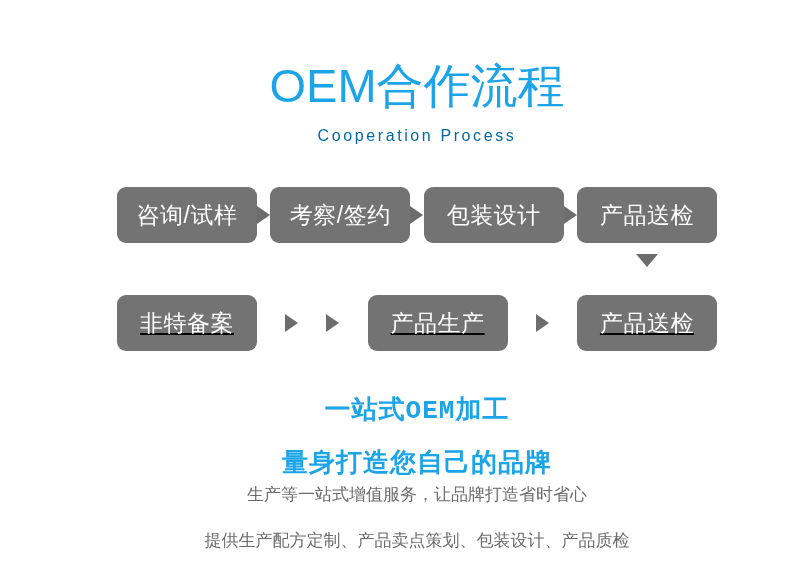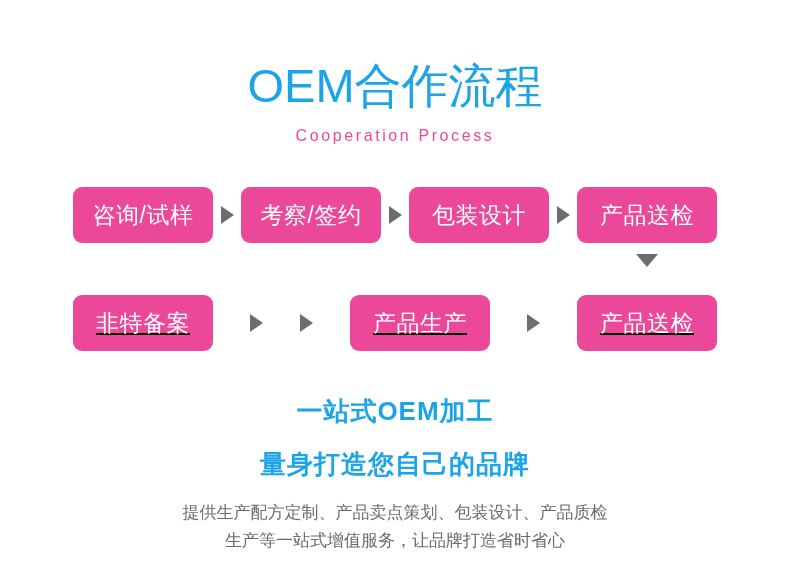--- a/index.html
+++ b/index.html
@@ -13,38 +13,39 @@
     font-family: "Liberation Sans", "DejaVu Sans", sans-serif;
     overflow: hidden;
     position: relative;
   }
 
   .page {
     width: 790px;
     height: 436px;
     position: relative;
     box-sizing: border-box;
+    padding-left: 44px;
   }
 
   
   .header {
     text-align: center;
     padding-top: 58px;
   }
   .main-title {
     color: #1ba4e8;
     font-size: 47px;
     line-height: 56px;
     font-weight: 400;
     letter-spacing: 0px;
     margin: 0;
     white-space: nowrap;
   }
   .sub-title {
-    color: #ec4899;
+    color: #0369a1;
     font-size: 16px;
     line-height: 22px;
     letter-spacing: 2.6px;
     margin: 11px 0 0 0;
     font-weight: 400;
     white-space: nowrap;
   }
 
   
   .flow {
@@ -59,21 +60,21 @@
     justify-content: space-between;
     height: 56px;
   }
   .flow-row.row-two {
     margin-top: 18px;
     text-decoration: underline;
   }
   .flow-box {
     width: 140px;
     height: 56px;
-    background: #ec4899;
+    background: #737373;
     border-radius: 9px;
     color: #ffffff;
     font-size: 23px;
     line-height: 56px;
     text-align: center;
     letter-spacing: 0.5px;
     white-space: nowrap;
     box-sizing: border-box;
     flex: 0 0 auto;
   }
@@ -107,20 +108,21 @@
     margin-top: 44px;
   }
   .slogan {
     color: #1ba4e8;
     font-size: 26px;
     line-height: 33px;
     font-weight: bold;
     letter-spacing: 1px;
     margin: 0;
     white-space: nowrap;
+    font-family: Liberation Mono, monospace;
   }
   .slogan.slogan-2 {
     margin-top: 20px;
   }
   .desc {
     color: #6b6b6b;
     font-size: 17px;
     line-height: 28px;
     margin: 18px 0 0 0;
     font-weight: 400;
@@ -163,17 +165,17 @@
       <div class="flow-box">产品生产</div>
       <div class="flow-arrow"></div>
       <div class="flow-box">产品送检</div>
     </div>
 
   </div>
 
   <div class="footer">
     <div class="slogan slogan-1">一站式OEM加工</div>
     <div class="slogan slogan-2">量身打造您自己的品牌</div>
+    <div class="desc desc-2">生产等一站式增值服务，让品牌打造省时省心</div>
     <div class="desc desc-1">提供生产配方定制、产品卖点策划、包装设计、产品质检</div>
-    <div class="desc desc-2">生产等一站式增值服务，让品牌打造省时省心</div>
   </div>
 
 </div>
 
 </body></html>

